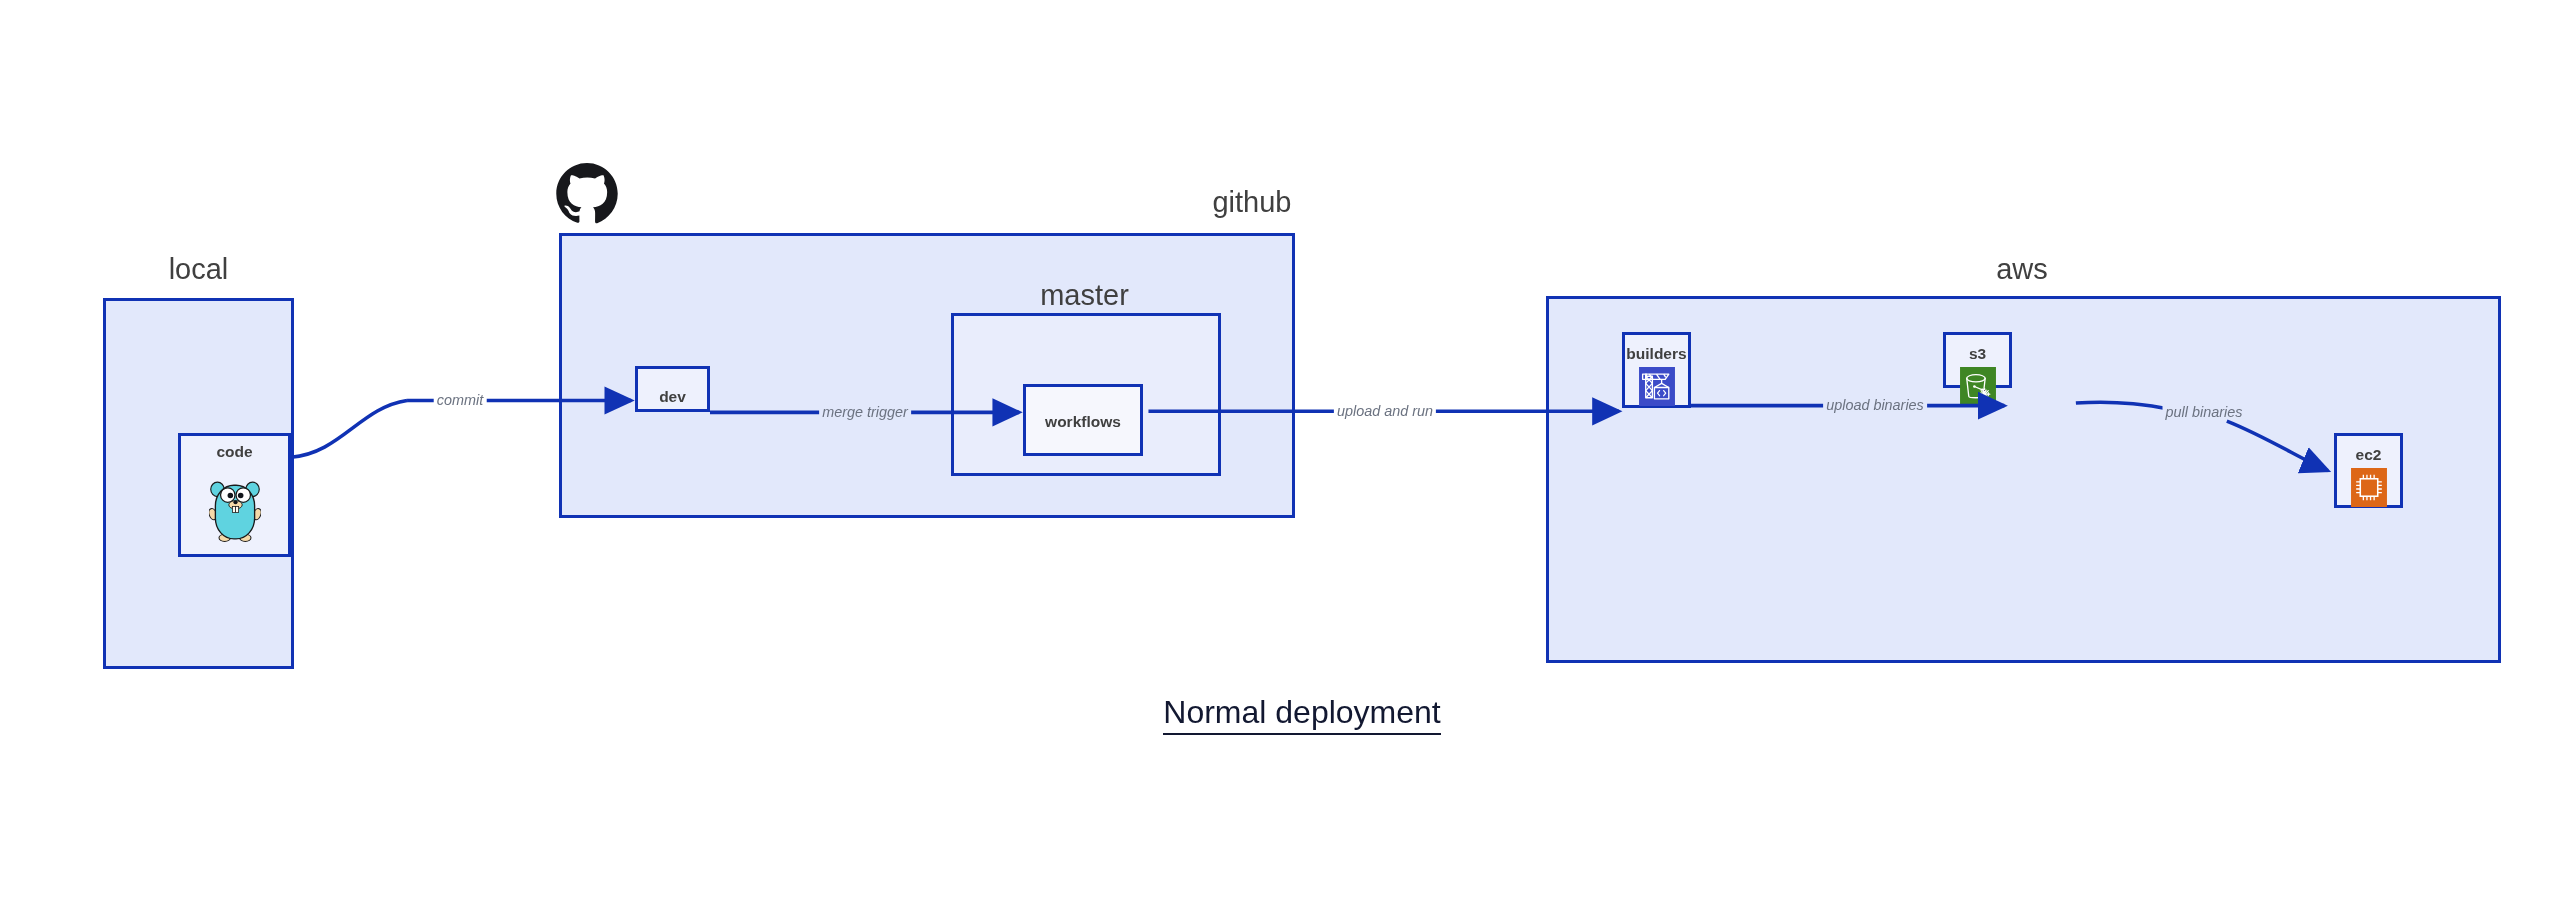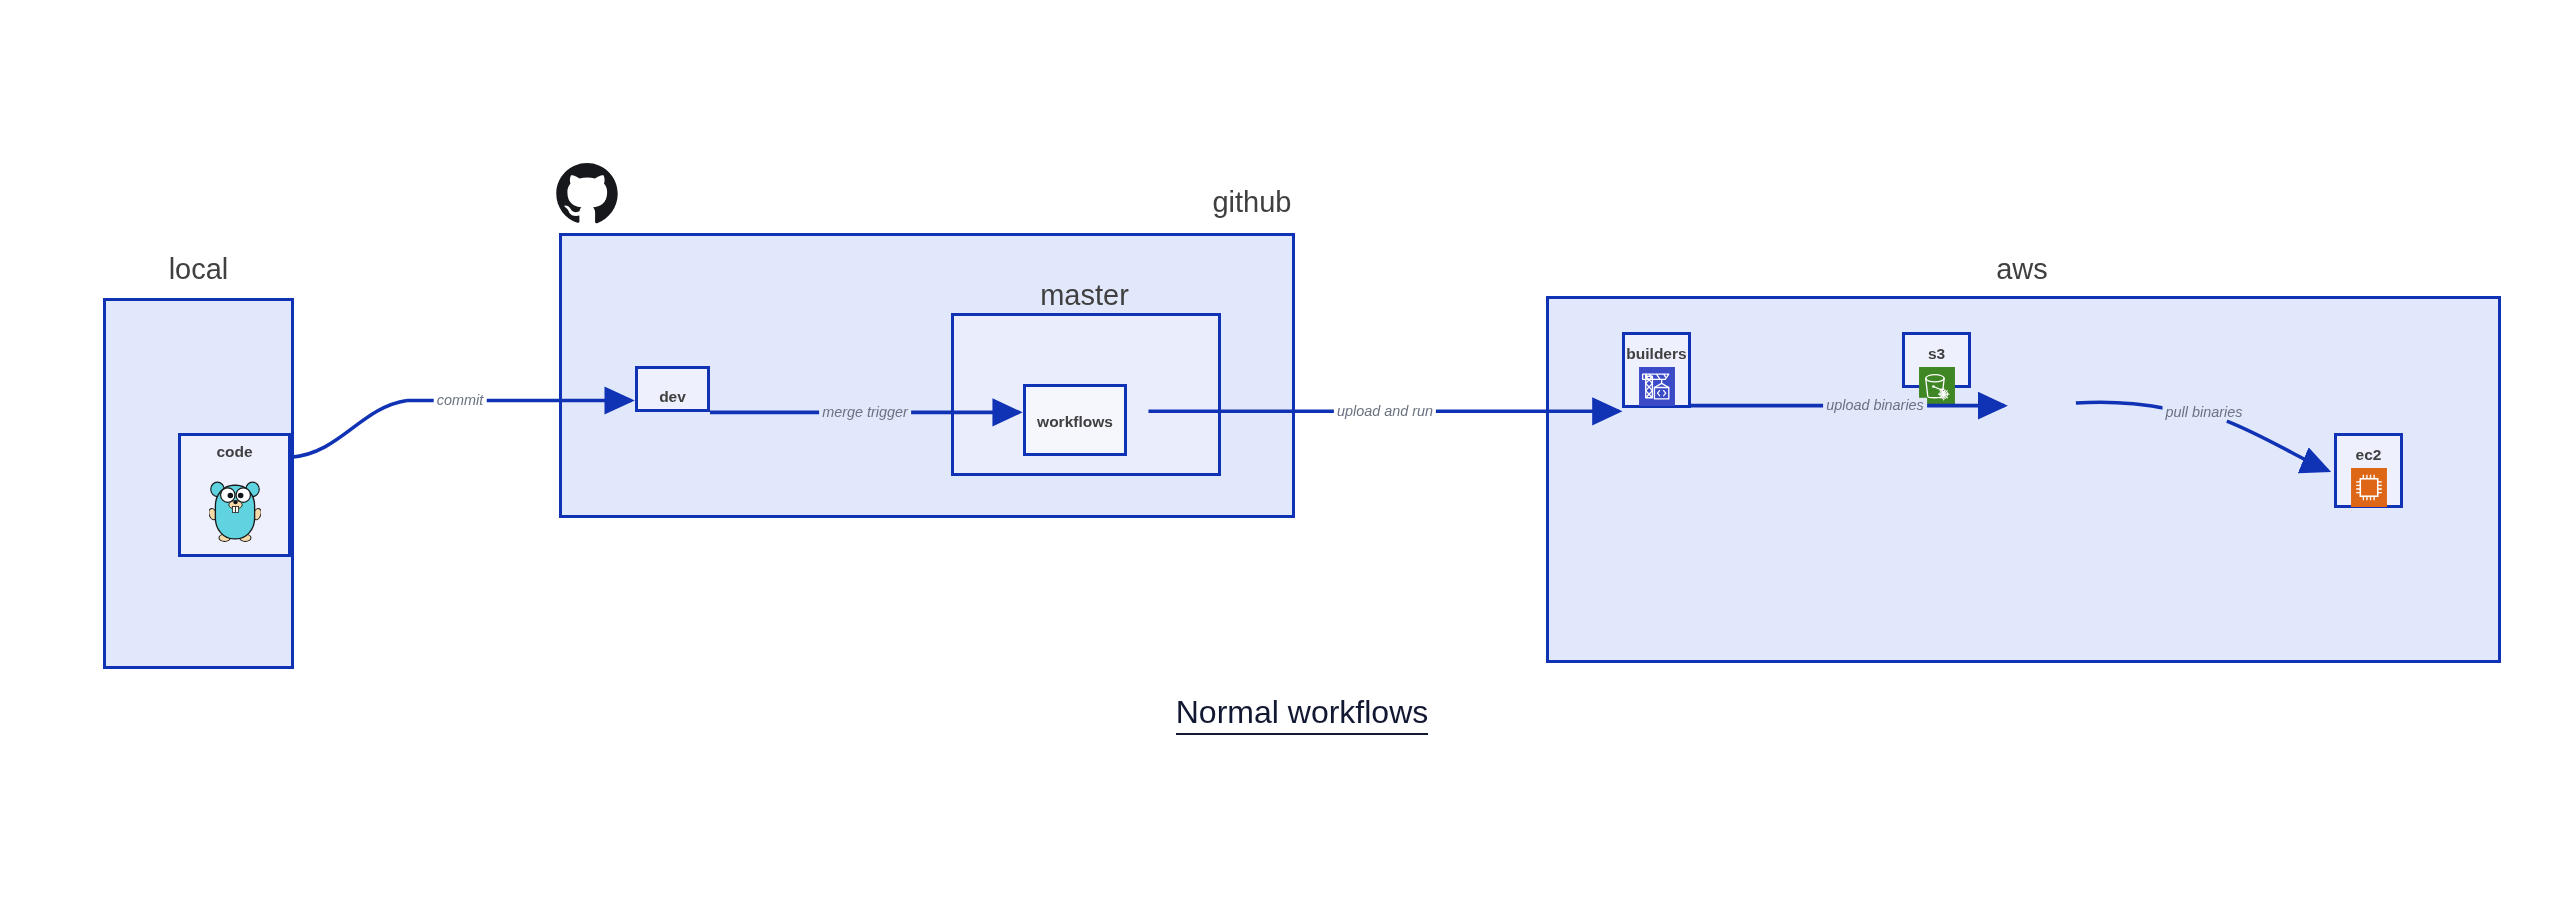--- a/index.html
+++ b/index.html
@@ -152,21 +152,21 @@
   <div class="group-title" style="left:1123px; top:188px; width:258px; text-align:center;">github</div>
   <div class="group" style="left:559px; top:233px; width:736px; height:285px;"></div>
 
   <div class="node" style="left:635px; top:366px; width:75px; height:46px;">
     <div class="node-label" style="top:19.6px;">dev</div>
   </div>
 
   <div class="group-title" style="left:992px; top:281px; width:185px; text-align:center;">master</div>
   <div class="group inner" style="left:951px; top:313px; width:270px; height:163px;"></div>
 
-  <div class="node white" style="left:1023px; top:384px; width:104px; height:72px;">
+  <div class="node white" style="left:1023px; top:384px; width:120px; height:72px;">
     <div class="node-label" style="top:27px;">workflows</div>
   </div>
 
   <div class="group-title" style="left:1906px; top:255px; width:232px; text-align:center;">aws</div>
   <div class="group" style="left:1546px; top:296px; width:955px; height:367px;"></div>
 
   <div class="node" style="left:1622px; top:332px; width:69px; height:76px;">
     <div class="node-label" style="top:11.3px;">builders</div>
     <div class="node-icon" style="top:32px;">
       <svg width="36" height="39" viewBox="0 0 70 76">
@@ -187,21 +187,21 @@
           <rect x="30" y="40" width="28" height="22"></rect>
         </g>
         <g fill="none" stroke="#ffffff" stroke-width="2.4" stroke-linecap="round" stroke-linejoin="round">
           <path d="M40 46 L36 51 L40 56"></path>
           <path d="M48 46 L52 51 L48 56"></path>
         </g>
       </svg>
     </div>
   </div>
 
-  <div class="node" style="left:1902px; top:332px; width:69px; height:56px;">
+  <div class="node" style="left:1943px; top:332px; width:69px; height:56px;">
     <div class="node-label" style="top:11.3px;">s3</div>
     <div class="node-icon" style="top:32px;">
       <svg width="36" height="39" viewBox="0 0 70 76">
         <rect x="0" y="0" width="70" height="76" fill="#3f8624"></rect>
         <g fill="none" stroke="#ffffff" stroke-width="2.6" stroke-linejoin="round" stroke-linecap="round">
           <ellipse cx="31" cy="22" rx="18" ry="7"></ellipse>
           <path d="M13 22 L17 57 C17 61 45 61 45 57 L49 22"></path>
           <path d="M28 38 L47 46"></path>
           <circle cx="28" cy="38" r="2.6" fill="#ffffff" stroke="none"></circle>
           <path d="M43 43 L50 47 L45 51"></path>
@@ -263,17 +263,17 @@
     </g>
   </svg>
 
   <div class="edge-label onwhite" style="left:460px; top:400px;">commit</div>
   <div class="edge-label onfill" style="left:865px; top:412px;">merge trigger</div>
   <div class="edge-label onwhite" style="left:1385px; top:411px;">upload and run</div>
   <div class="edge-label onfill" style="left:1875px; top:405px;">upload binaries</div>
   <div class="edge-label onfill" style="left:2204px; top:412px;">pull binaries</div>
 
   <div id="diagram-title" style="top:696px;">
-    <span>Normal workflows</span>
+    <span>Normal deployment</span>
   </div>
 
 </div>
 
 
 </body></html>

